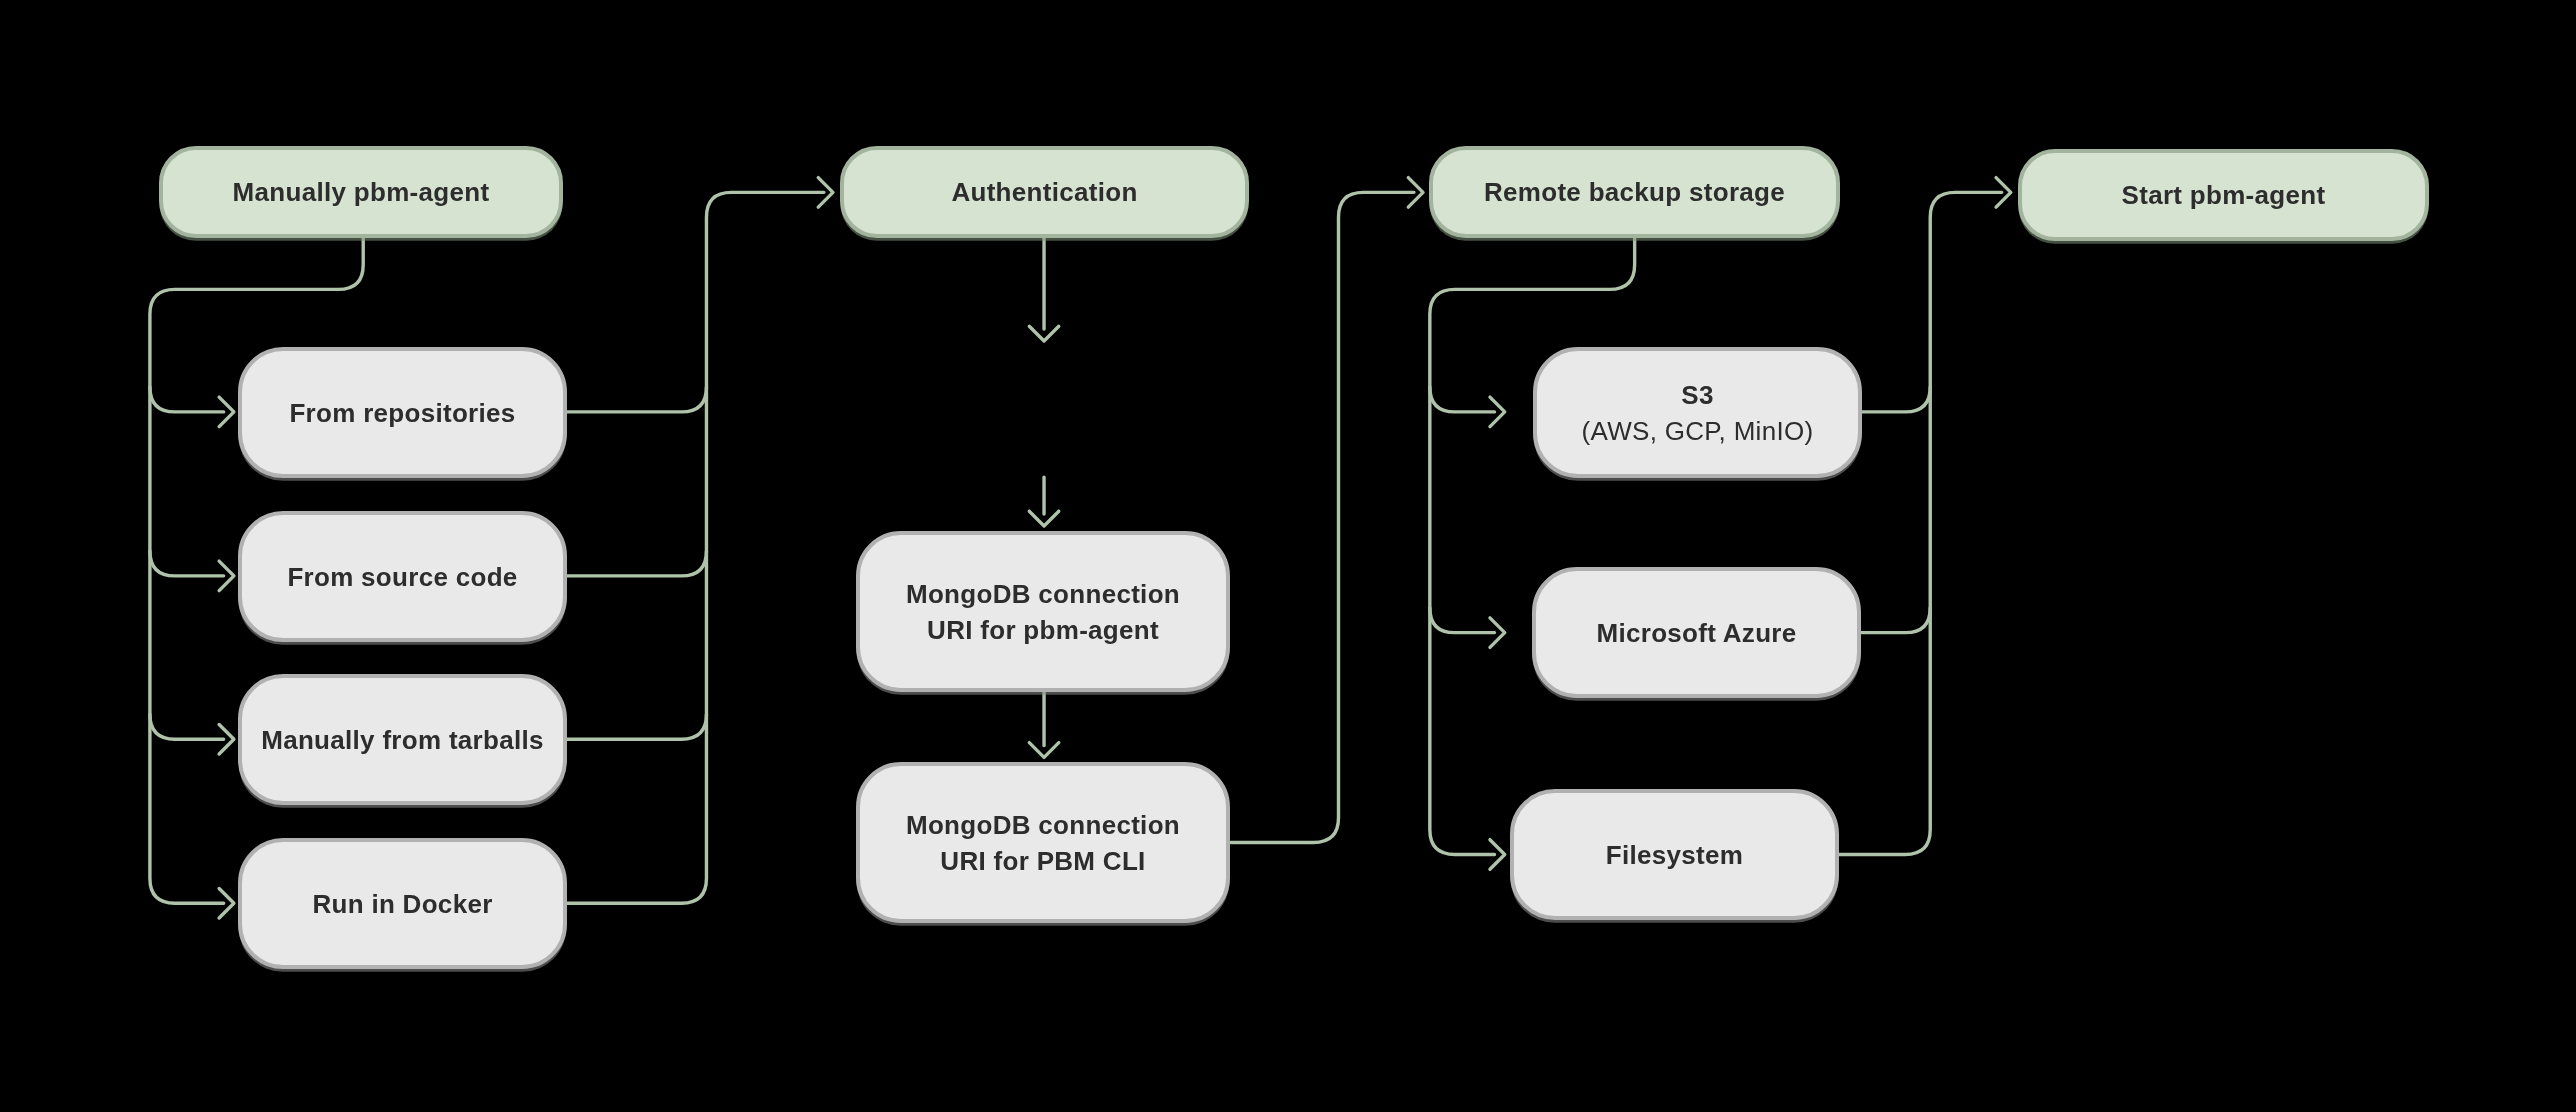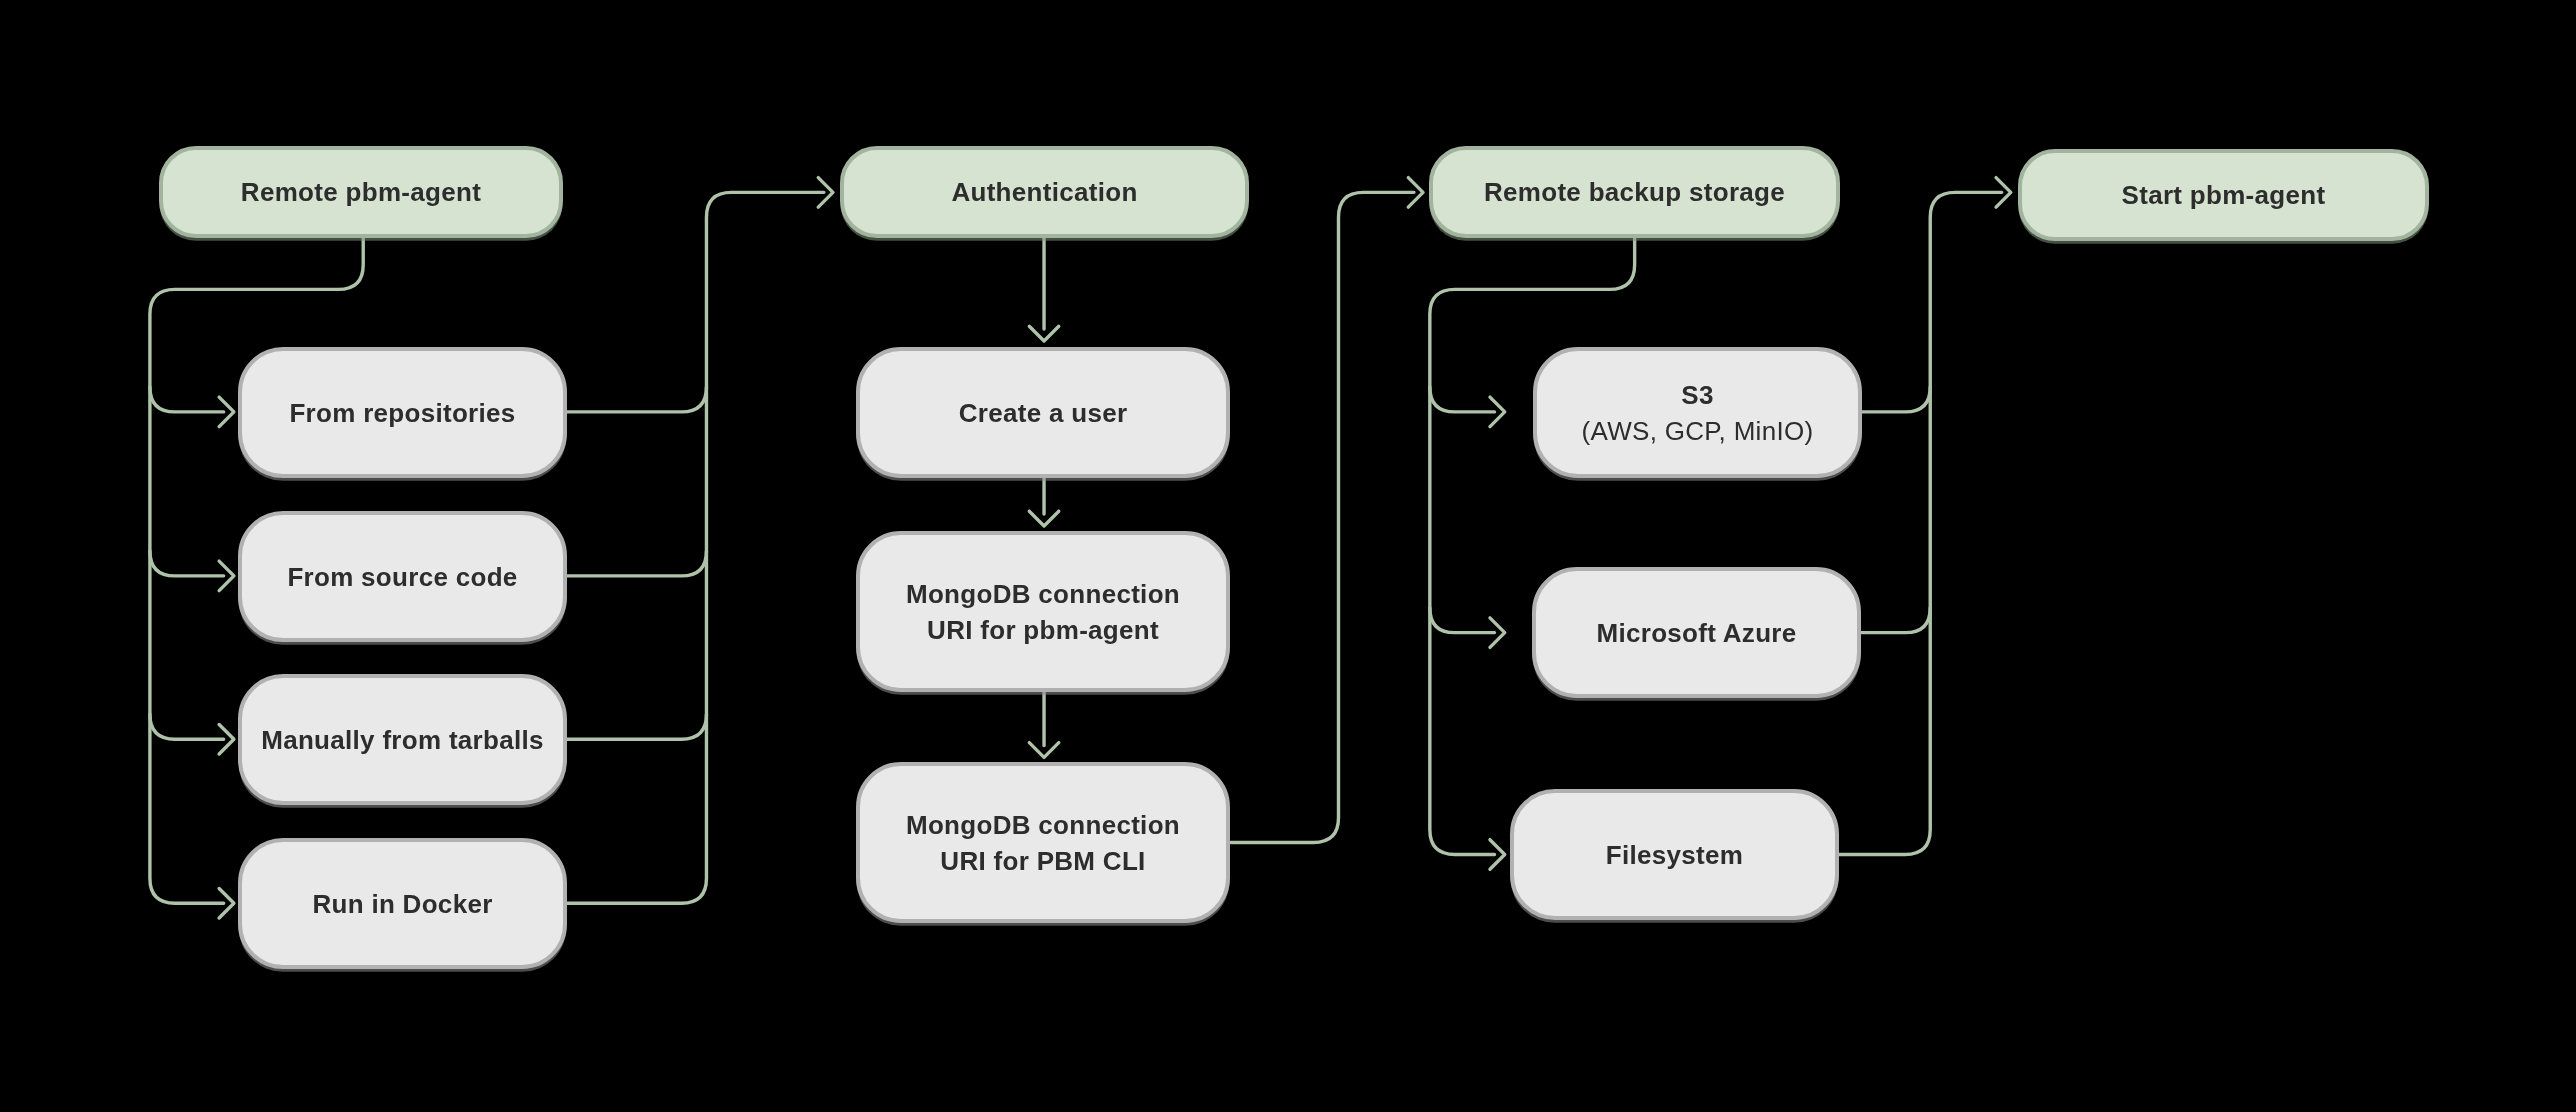--- a/index.html
+++ b/index.html
@@ -113,21 +113,21 @@
 
     <g>
       <path class="wire" d="M 3240 1506 H 3358 Q 3402 1506 3402 1462 V 383 Q 3402 339 3446 339 H 3528"></path>
       <path class="wire" d="M 3240 726 H 3358 Q 3402 726 3402 682"></path>
       <path class="wire" d="M 3240 1115 H 3358 Q 3402 1115 3402 1071"></path>
       <path class="wire" d="M 3518 313 L 3544 339 L 3518 365"></path>
     </g>
   </svg>
 
   <div class="node stage" style="left:159px; top:146px; width:404px; height:92px;">
-    <span class="line">Remote pbm-agent</span>
+    <span class="line">Manually pbm-agent</span>
   </div>
 
   <div class="node stage" style="left:840px; top:146px; width:409px; height:92px;">
     <span class="line">Authentication</span>
   </div>
 
   <div class="node stage" style="left:1429px; top:146px; width:411px; height:92px;">
     <span class="line">Remote backup storage</span>
   </div>
 
@@ -144,23 +144,20 @@
   </div>
 
   <div class="node task" style="left:238px; top:674px; width:329px; height:131px;">
     <span class="line">Manually from tarballs</span>
   </div>
 
   <div class="node task" style="left:238px; top:838px; width:329px; height:131px;">
     <span class="line">Run in Docker</span>
   </div>
 
-  <div class="node task" style="left:856px; top:347px; width:374px; height:131px;">
-    <span class="line">Create a user</span>
-  </div>
 
   <div class="node task" style="left:856px; top:531px; width:374px; height:161px;">
     <span class="line">MongoDB connection</span>
     <span class="line">URI for pbm-agent</span>
   </div>
 
   <div class="node task" style="left:856px; top:762px; width:374px; height:161px;">
     <span class="line">MongoDB connection</span>
     <span class="line">URI for PBM CLI</span>
   </div>

